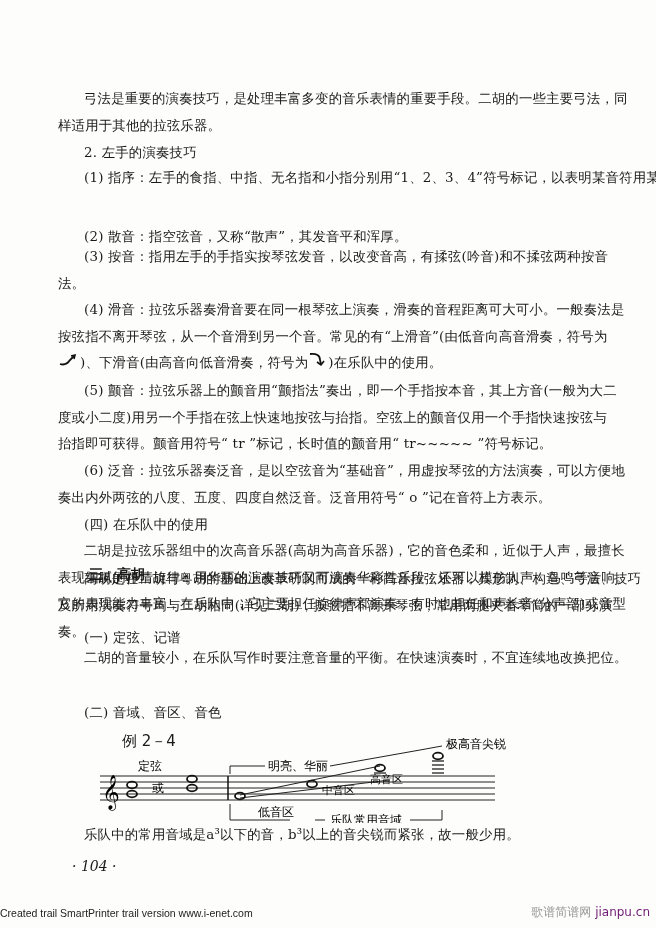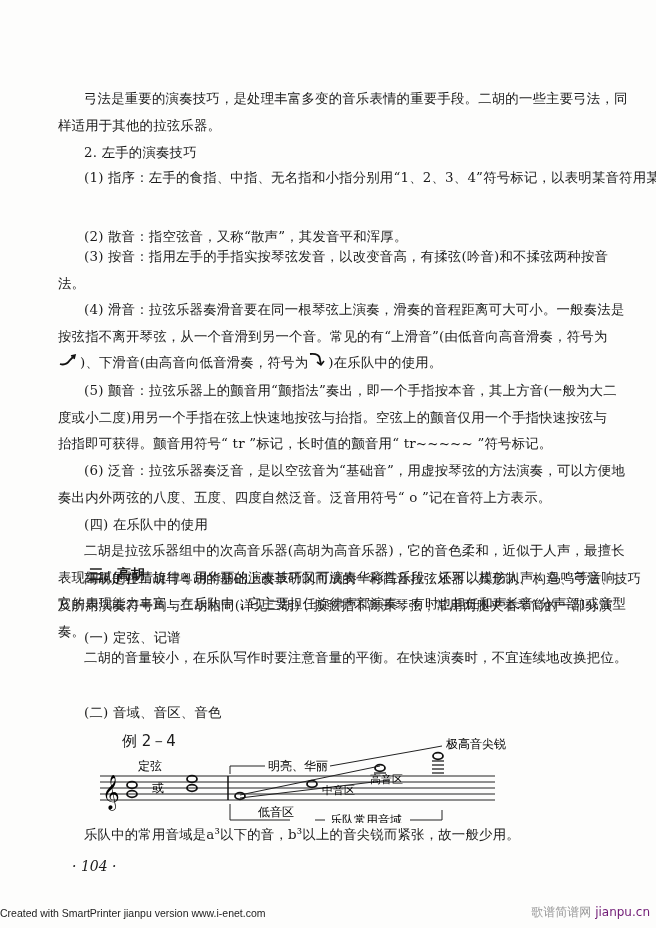--- a/index.html
+++ b/index.html
@@ -162,18 +162,18 @@
     <text x="240" y="86" font-size="12">乐队常用音域</text>
     <polyline points="320,82 352,82 352,72" fill="none" stroke="#222" stroke-width="1"></polyline>
   </svg>
 
   <div class="p" style="top:822px;">
     <span class="line indent">乐队中的常用音域是a³以下的音，b³以上的音尖锐而紧张，故一般少用。</span>
   </div>
 
   <div class="page-num">· 104 ·</div>
 
-  <div class="footer-left">Created with SmartPrinter jianpu version www.i-enet.com</div>
+  <div class="footer-left">Created trail SmartPrinter trail version www.i-enet.com</div>
   <div class="footer-right">
     <span>歌谱简谱网</span>
     <span class="jp">jianpu.cn</span>
   </div>
 </div>
 
 </body></html>

